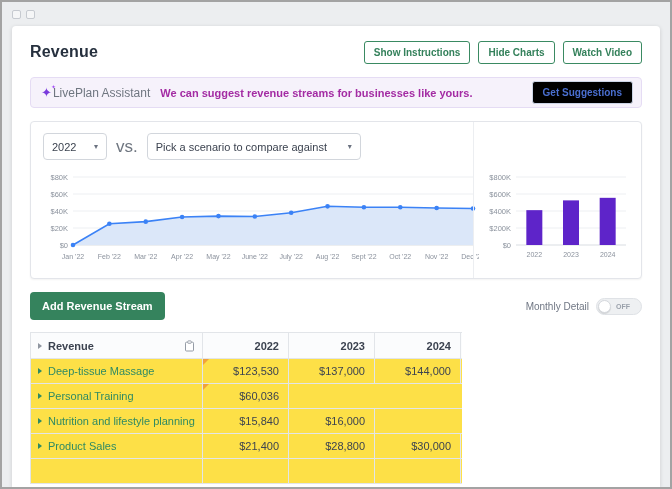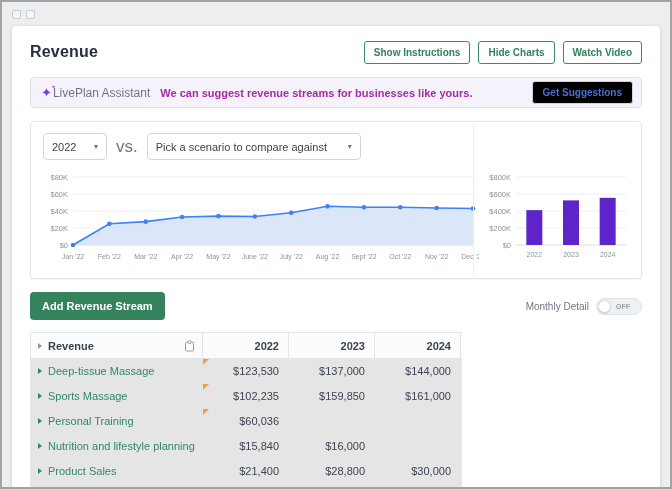--- a/index.html
+++ b/index.html
@@ -48,21 +48,21 @@
              padding:8px 12px; font-family:inherit; cursor:pointer; }
   .monthly { display:flex; align-items:center; gap:7px; }
   .monthly-label { font-size:10px; color:#707784; }
   .toggle { width:46px; height:17px; background:#eef0f2; border:1px solid #dfe2e6; border-radius:9px;
             display:flex; align-items:center; padding:1px; gap:5px; cursor:pointer; }
   .knob { width:13px; height:13px; background:#fff; border:1px solid #d5d8dd; border-radius:50%;
           box-shadow:0 1px 1px rgba(0,0,0,.12); }
   .toggle-text { font-size:7px; color:#9aa1ab; font-weight:bold; }
 
   .table { margin-top:12px; width:432px; font-size:11px; border-top:1px solid #e2e5e9; border-left:1px solid #e2e5e9; }
-  .tr { display:flex; height:25px; border-bottom:1px solid #e2e5e9; background:#e5e5e5; }
+  .tr { display:flex; height:25px; border-bottom:1px solid #e2e5e9; background:#fde047; }
   .tr.head { background:#fbfcfd; height:26px; }
   .td-name { width:172px; display:flex; align-items:center; padding:0 7px; border-right:1px solid #e2e5e9; position:relative; }
   .td-val { width:86px; display:flex; align-items:center; justify-content:flex-end; padding:0 9px;
             border-right:1px solid #e2e5e9; position:relative; color:#3c4350; }
   .caret { width:0; height:0; border-left:4px solid #8f96a0; border-top:3.5px solid transparent;
            border-bottom:3.5px solid transparent; margin-right:6px; flex:none; }
   .tr.stream .caret { border-left-color:#2f8a63; }
   .stream-name { color:#2f8a63; white-space:nowrap; overflow:hidden; }
   .head .td-name, .head .td-val { font-weight:bold; color:#3c4350; }
   .clip-icon { margin-left:auto; display:flex; }
@@ -211,36 +211,20 @@
             <span>$123,530</span>
           </div>
           <div class="td-val">
             <span>$137,000</span>
           </div>
           <div class="td-val">
             <span>$144,000</span>
           </div>
         </div>
 
-        <div class="tr stream">
-          <div class="td-name">
-            <span class="caret"></span>
-            <span class="stream-name">Sports Massage</span>
-          </div>
-          <div class="td-val">
-            <span class="note-corner"></span>
-            <span>$102,235</span>
-          </div>
-          <div class="td-val">
-            <span>$159,850</span>
-          </div>
-          <div class="td-val">
-            <span>$161,000</span>
-          </div>
-        </div>
 
         <div class="tr stream">
           <div class="td-name">
             <span class="caret"></span>
             <span class="stream-name">Personal Training</span>
           </div>
           <div class="td-val">
             <span class="note-corner"></span>
             <span>$60,036</span>
           </div>

